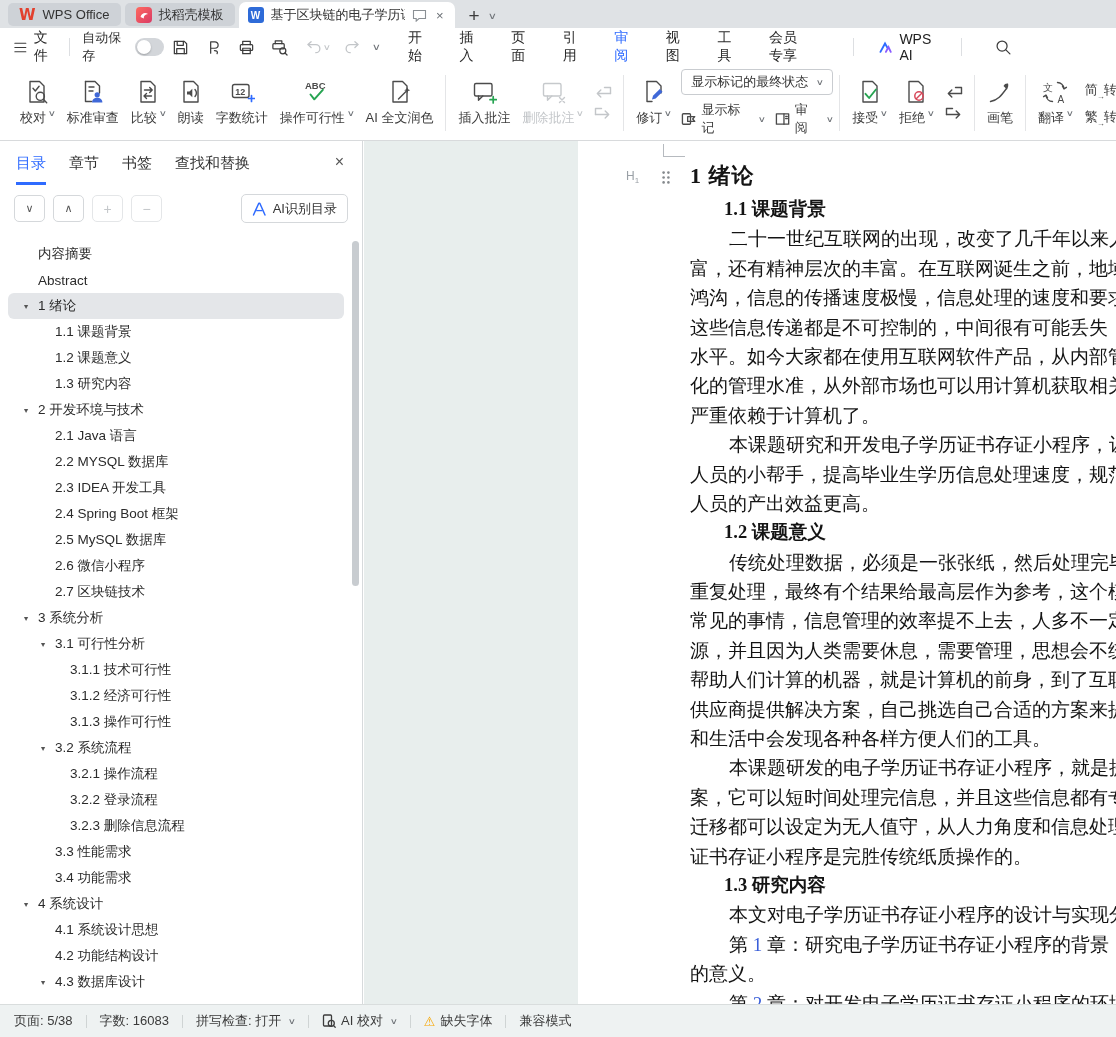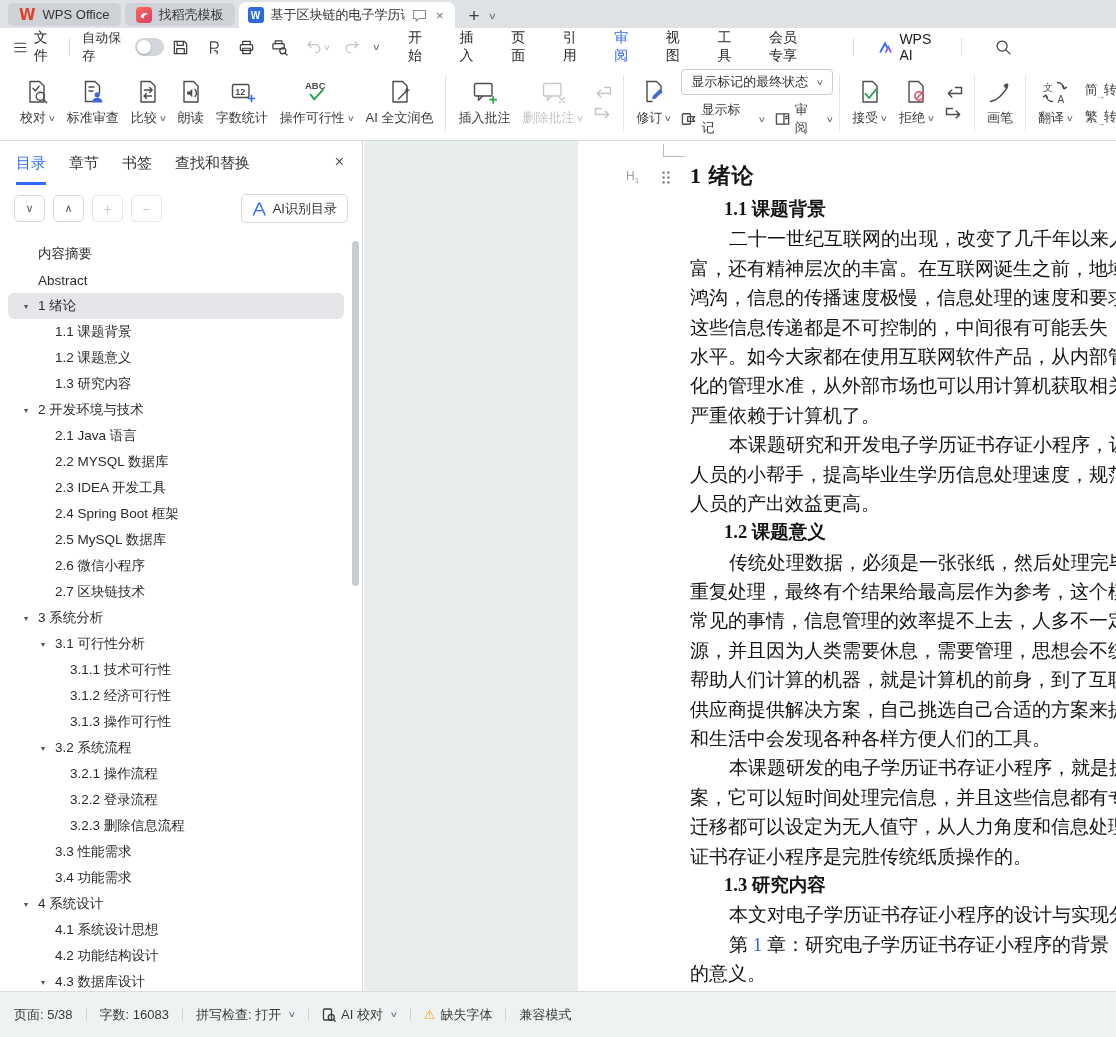--- a/index.html
+++ b/index.html
@@ -36,21 +36,21 @@
   #menu-items { display:flex; margin-left:28px; }
   .menu-item { margin-right:31px; position:relative; cursor:default; }
   .menu-item.active { color:#2f6bff; }
   .menu-item.active::after { content:""; position:absolute; left:10%; right:10%; bottom:-10px; height:3px; border-radius:2px; background:#2f6bff; }
   .menubar-right { margin-left:auto; display:flex; align-items:center; padding-right:96px; gap:13px; }
   .wps-ai { display:flex; align-items:center; gap:6px; font-size:14px; color:#222; }
 
   
   .ribbon { position:absolute; left:0; top:66px; width:100%; height:75px; background:#fff; border-bottom:1px solid #d8dadc; display:flex; align-items:center; padding-left:14px; }
   .rbtn { display:flex; flex-direction:column; align-items:center; justify-content:center; height:62px; padding:0 6px; border-radius:4px; font-size:13px; color:#3c3c3c; gap:4px; white-space:nowrap; }
-  .rbtn .lbl { display:flex; align-items:center; }
+  .rbtn .lbl { display:flex; }
   .rbtn.disabled { color:#c3c6c9; }
   .sep { width:1px; height:56px; background:#e4e5e7; margin:0 6px; flex:none; }
   .stackcol { display:flex; flex-direction:column; justify-content:center; gap:8px; padding:0 5px; }
   .trk-col { display:flex; flex-direction:column; gap:6px; margin-left:4px; }
   .dd-box { width:152px; height:26px; border:1px solid #c9ccd0; border-radius:4px; display:flex; align-items:center; font-size:13px; color:#333; padding:0 9px; justify-content:space-between; background:#fff; }
   .trk-row { display:flex; gap:10px; align-items:flex-end; }
   .sm-btn { display:flex; align-items:center; gap:5px; font-size:13px; color:#3c3c3c; }
   .conv-col { display:flex; flex-direction:column; gap:9px; margin-left:6px; }
   .conv-btn { display:flex; align-items:center; gap:6px; font-size:13px; color:#3c3c3c; white-space:nowrap; }
   .conv-ic { position:relative; font-size:13px; }
@@ -83,21 +83,21 @@
   .h1mark sub { font-size:8px; }
   .doc-text { position:absolute; left:112px; top:20px; font-family:"Liberation Serif","DejaVu Serif",serif; color:#141414; white-space:nowrap; }
   .doc-h1 { font-size:22px; font-weight:bold; height:34px; line-height:30px; letter-spacing:1px; }
   .ln { height:29.4px; line-height:29.4px; font-size:19px; }
   .ln.h2 { font-weight:bold; font-size:18.5px; }
   .ln.h2 { margin-left:34px; }
   .ln.pf { margin-left:39px; }
   .num { color:#3a5fd9; }
 
   
-  .statusbar { position:absolute; left:0; bottom:0; width:100%; height:46px; background:#eef2f2; border-top:1px solid #d9dddd; display:flex; align-items:center; font-size:13px; color:#3a3a3a; padding-left:14px; gap:13px; }
+  .statusbar { position:absolute; left:0; bottom:0; width:100%; height:33px; background:#eef2f2; border-top:1px solid #d9dddd; display:flex; align-items:center; font-size:13px; color:#3a3a3a; padding-left:14px; gap:13px; }
   .st-sep { width:1px; height:13px; background:#cfd4d4; }
   .st-item { display:flex; align-items:center; gap:5px; white-space:nowrap; }
   .warn { color:#f7a600; font-size:13px; }
 </style>
 </head>
 <body>
 
 <div class="tabbar">
   <div class="tab">
     <span class="wps-logo">W</span>

